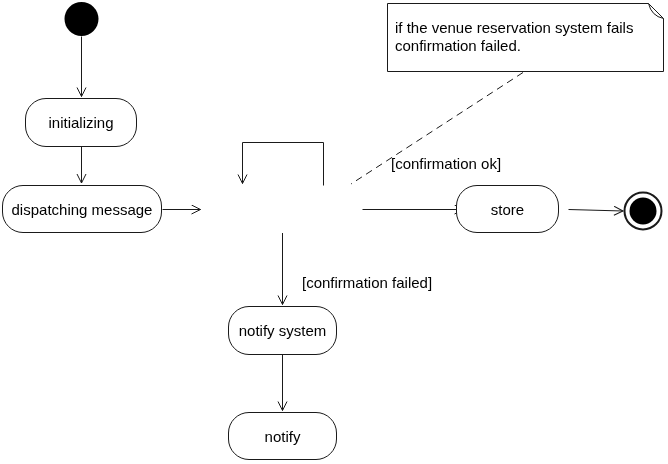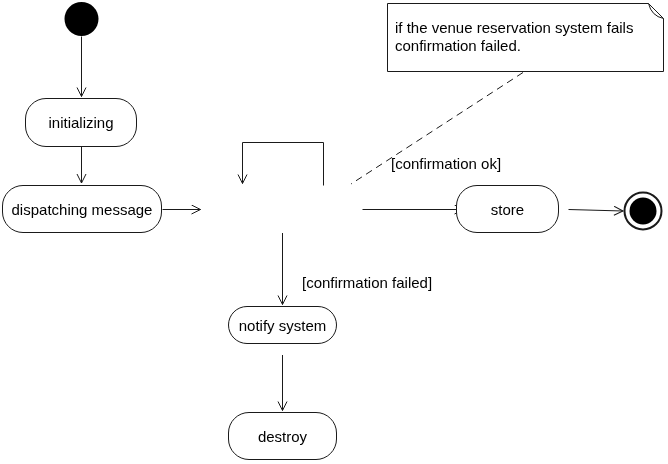--- a/index.html
+++ b/index.html
@@ -90,26 +90,26 @@
 
   <div class="state" style="left:2px; top:185px; width:160px; height:48px;text-align:right;">
     <span>dispatching message</span>
   </div>
 
 
   <div class="state" style="left:456px; top:185px; width:103px; height:48px;">
     <span>store</span>
   </div>
 
-  <div class="state" style="left:228px; top:306px; width:109px; height:38px;">
+  <div class="state" style="left:228px; top:306px; width:109px; height:49px;">
     <span>notify system</span>
   </div>
 
   <div class="state" style="left:228px; top:412px; width:109px; height:48px;">
-    <span>destroy</span>
+    <span>notify</span>
   </div>
 
   <div class="note-text">
     <div>if the venue reservation system fails</div>
     <div>confirmation failed.</div>
   </div>
 
   <div class="edge-label" style="left:391px; top:155px;">[confirmation ok]</div>
 
   <div class="edge-label" style="left:302px; top:258px;margin-top:16px;">[confirmation failed]</div>

